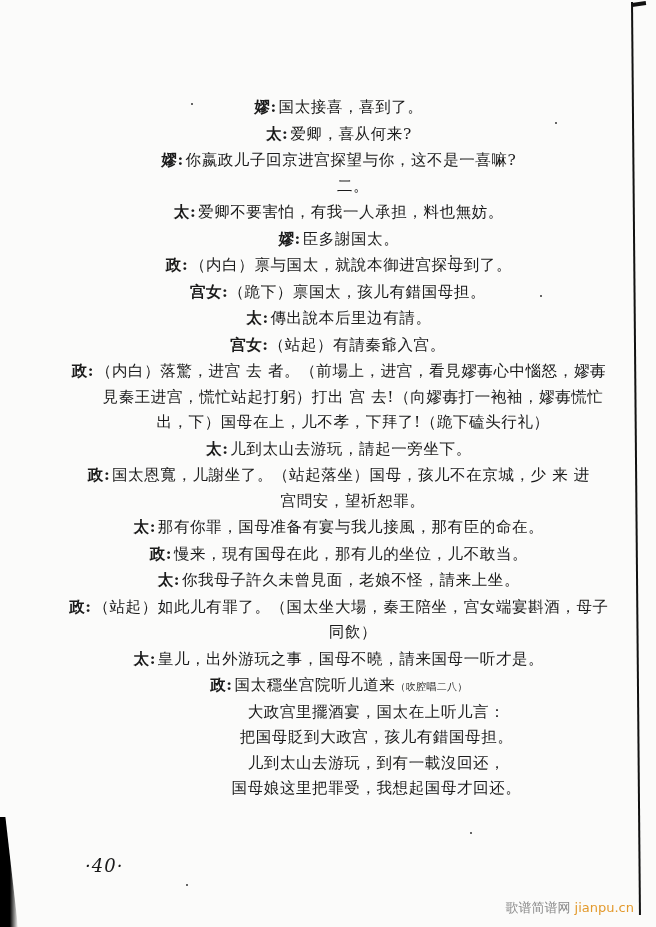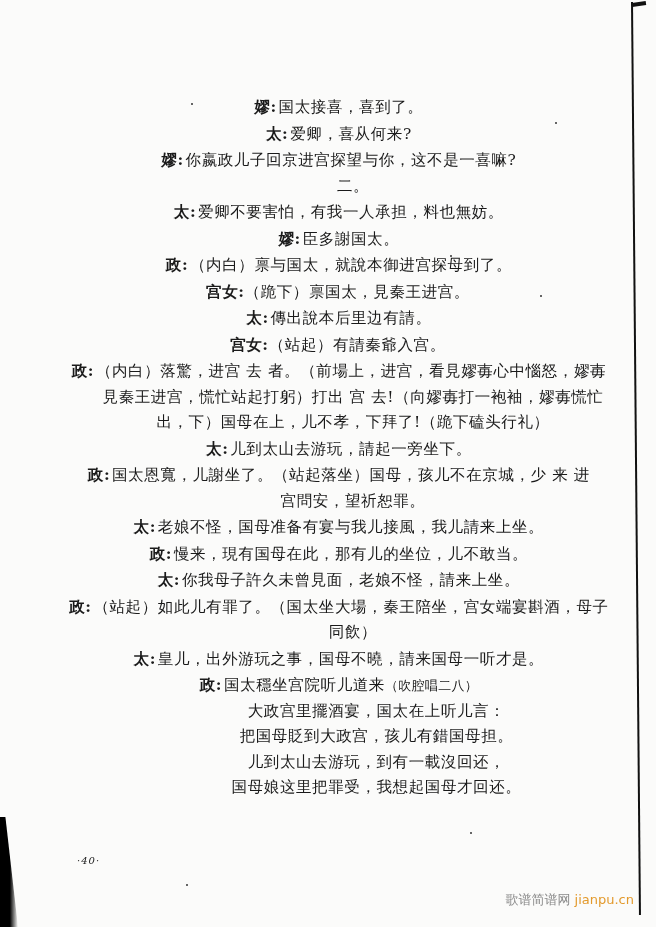--- a/index.html
+++ b/index.html
@@ -21,52 +21,52 @@
     clip-path:polygon(0 0, 30% 0, 100% 100%, 0 100%);
   }
   .script { position:absolute; left:58px; top:94px; width:560px; }
   .line {
     position:relative; font-size:15.5px; line-height:25.5px; letter-spacing:0.6px;
     white-space:nowrap;
   }
   .line .speaker { display:inline-block; min-width:26px; font-weight:bold; }
   .line.cont { padding-left:30px; }
   .verse { padding-left:77px; }
-  .stage { font-size:13px; letter-spacing:0.3px; }
-  .page-number { position:absolute; left:77px; top:855px; font-size:10px; font-style:italic; letter-spacing:1px; }
-  .watermark { position:absolute; right:22px; bottom:18px; font-family:"DejaVu Sans", sans-serif; font-size:13px; color:#8a8a8a; }
+  .stage { font-size:10px; letter-spacing:0.3px; }
+  .page-number { position:absolute; left:85px; top:855px; font-size:18px; font-style:italic; letter-spacing:1px; }
+  .watermark { position:absolute; right:22px; bottom:10px; font-family:"DejaVu Sans", sans-serif; font-size:13px; color:#8a8a8a; }
   .watermark .site { color:#e39a2d; margin-left:4px; }
   .speck { position:absolute; width:2px; height:2px; background:#333; border-radius:1px; }
 </style>
 </head>
 <body>
 
 <div class="page">
   <div class="right-border-cap"></div>
   <div class="right-border"></div>
   <div class="left-shadow"></div>
 
   <div class="script">
     <div class="line"><span class="speaker">嫪:</span><span>国太接喜，喜到了。</span></div>
     <div class="line"><span class="speaker">太:</span><span>爱卿，喜从何来?</span></div>
     <div class="line"><span class="speaker">嫪:</span><span>你嬴政儿子回京进宫探望与你，这不是一喜嘛?</span></div>
     <div class="line cont"><span>二。</span></div>
     <div class="line"><span class="speaker">太:</span><span>爱卿不要害怕，有我一人承担，料也無妨。</span></div>
     <div class="line"><span class="speaker">嫪:</span><span>臣多謝国太。</span></div>
     <div class="line"><span class="speaker">政:</span><span>（内白）禀与国太，就說本御进宫探母到了。</span></div>
-    <div class="line"><span class="speaker">宫女:</span><span>（跪下）禀国太，見秦王进宫。</span></div>
+    <div class="line"><span class="speaker">宫女:</span><span>（跪下）禀国太，孩儿有錯国母担。</span></div>
     <div class="line"><span class="speaker">太:</span><span>傳出說本后里边有請。</span></div>
     <div class="line"><span class="speaker">宫女:</span><span>（站起）有請秦爺入宫。</span></div>
     <div class="line"><span class="speaker">政:</span><span>（内白）落驚，进宫 去 者。（前場上，进宫，看見嫪毐心中惱怒，嫪毐</span></div>
     <div class="line cont"><span>見秦王进宫，慌忙站起打躬）打出 宫 去!（向嫪毐打一袍袖，嫪毐慌忙</span></div>
     <div class="line cont"><span>出，下）国母在上，儿不孝，下拜了!（跪下磕头行礼）</span></div>
     <div class="line"><span class="speaker">太:</span><span>儿到太山去游玩，請起一旁坐下。</span></div>
     <div class="line"><span class="speaker">政:</span><span>国太恩寬，儿謝坐了。（站起落坐）国母，孩儿不在京城，少 来 进</span></div>
     <div class="line cont"><span>宫問安，望祈恕罪。</span></div>
-    <div class="line"><span class="speaker">太:</span><span>老娘不怪，国母准备有宴与我儿接風，我儿請来上坐。</span></div>
+    <div class="line"><span class="speaker">太:</span><span>那有你罪，国母准备有宴与我儿接風，那有臣的命在。</span></div>
     <div class="line"><span class="speaker">政:</span><span>慢来，現有国母在此，那有儿的坐位，儿不敢当。</span></div>
     <div class="line"><span class="speaker">太:</span><span>你我母子許久未曾見面，老娘不怪，請来上坐。</span></div>
     <div class="line"><span class="speaker">政:</span><span>（站起）如此儿有罪了。（国太坐大場，秦王陪坐，宫女端宴斟酒，母子</span></div>
     <div class="line cont"><span>同飲）</span></div>
     <div class="line"><span class="speaker">太:</span><span>皇儿，出外游玩之事，国母不曉，請来国母一听才是。</span></div>
     <div class="line"><span class="speaker">政:</span><span>国太穩坐宫院听儿道来</span><span class="stage">（吹腔唱二八）</span></div>
 
     <div class="line verse">大政宫里擺酒宴，国太在上听儿言：</div>
     <div class="line verse">把国母貶到大政宫，孩儿有錯国母担。</div>
     <div class="line verse">儿到太山去游玩，到有一載沒回还，</div>

